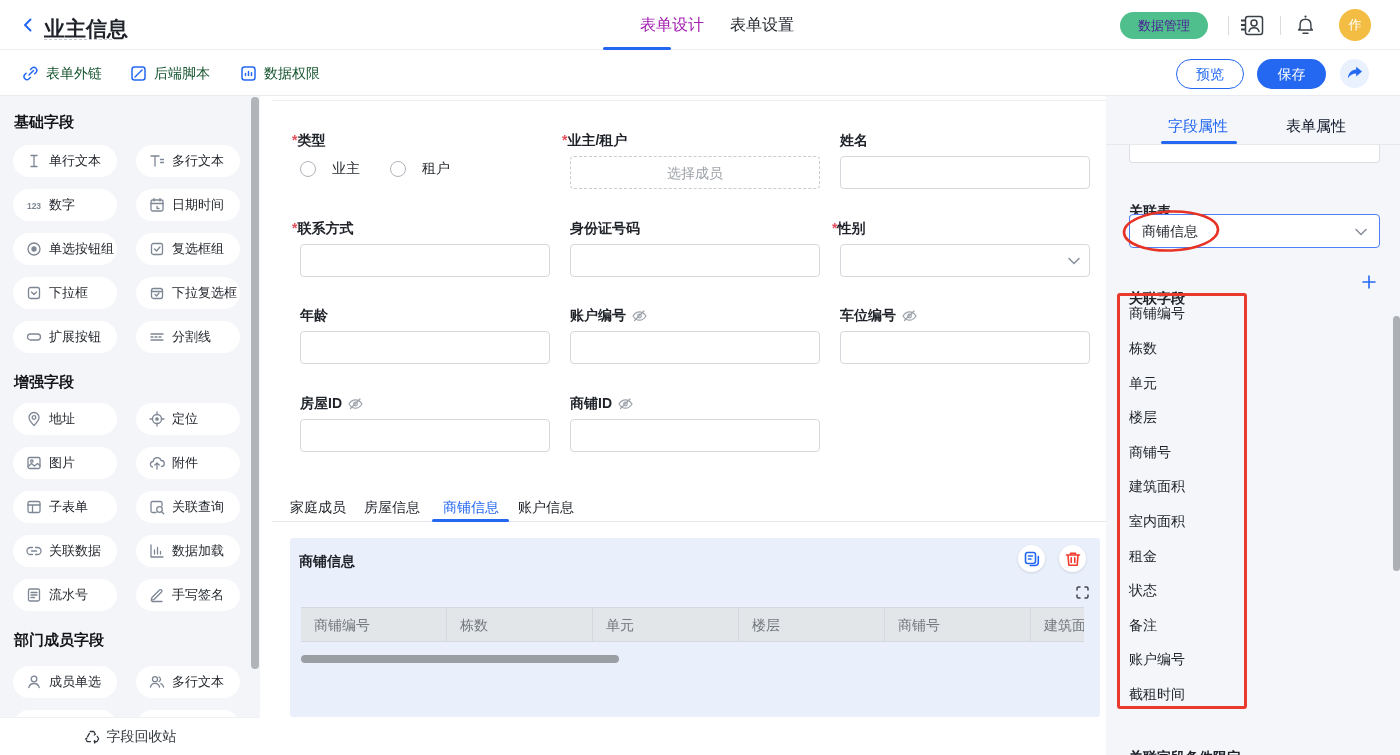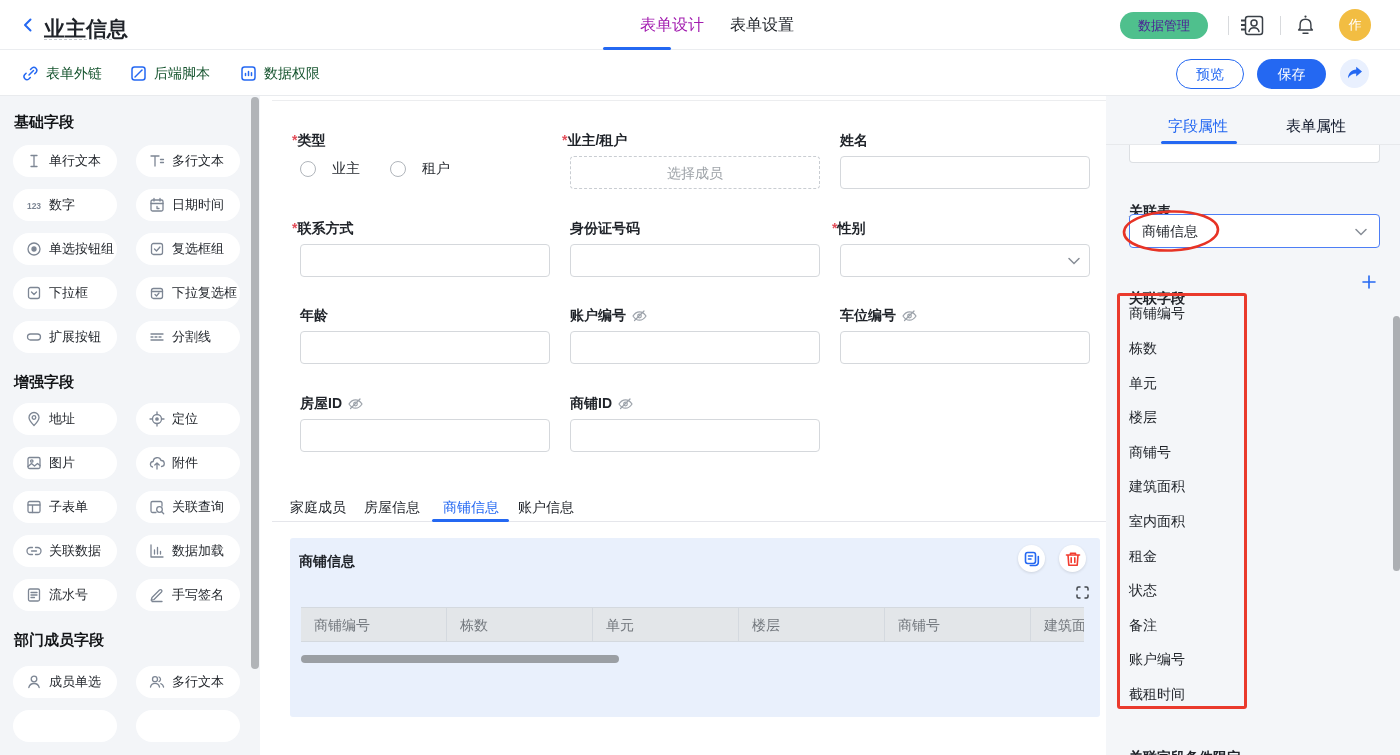--- a/index.html
+++ b/index.html
@@ -287,20 +287,30 @@
           <circle cx="6" cy="5.2" r="2.5"></circle>
           <path d="M1.5 13c.6-2.4 2.3-3.6 4.5-3.6S9.9 10.6 10.5 13"></path>
           <path d="M10 3a2.5 2.5 0 0 1 0 4.6M11.8 9.6c1.5.5 2.4 1.6 2.8 3.4"></path>
         </svg>
         <span>多行文本</span>
       </div>
       <div class="pill" style="left:13px;top:614px"></div>
       <div class="pill" style="left:136px;top:614px"></div>
     </div>
   <div class="sb-thumb"></div>
+  <div id="sb-foot">
+    <svg width="16" height="16" viewBox="0 0 16 16" fill="none" stroke="#33383d" stroke-width="1.3" stroke-linecap="round" stroke-linejoin="round">
+        <path d="M6.2 2.5h3.6l1.6 2.8-1.2.7"></path>
+        <path d="M13.2 7.2l1.4 2.5-1.7 3h-2.6"></path>
+        <path d="M6.4 12.7H3.3l-1.6-2.9 1.2-.6"></path>
+        <path d="M5.4 4.4l-2 3.4"></path>
+        <path d="M11.8 12.7l-1.3-1 .2 2.3"></path>
+      </svg>
+    <span>字段回收站</span>
+  </div>
 </div>
 
 <div id="canvas">
   <div style="position:absolute;left:0;top:4px;width:846px;height:1px;background:#ecedef"></div>
   <div id="fields">
       <div class="flabel" style="left:20px;top:36px"><span class="req">*</span>类型</div>
       <div class="abs" style="left:28px;top:64px;font-size:14px;color:#1f2329;display:flex;align-items:center;gap:16px">
 <span style="width:16px;height:16px;border:1.5px solid #b0b5bb;border-radius:50%;display:inline-block"></span>
         <span>业主</span>
 <span style="width:16px;height:16px;border:1.5px solid #b0b5bb;border-radius:50%;display:inline-block;margin-left:14px"></span>

